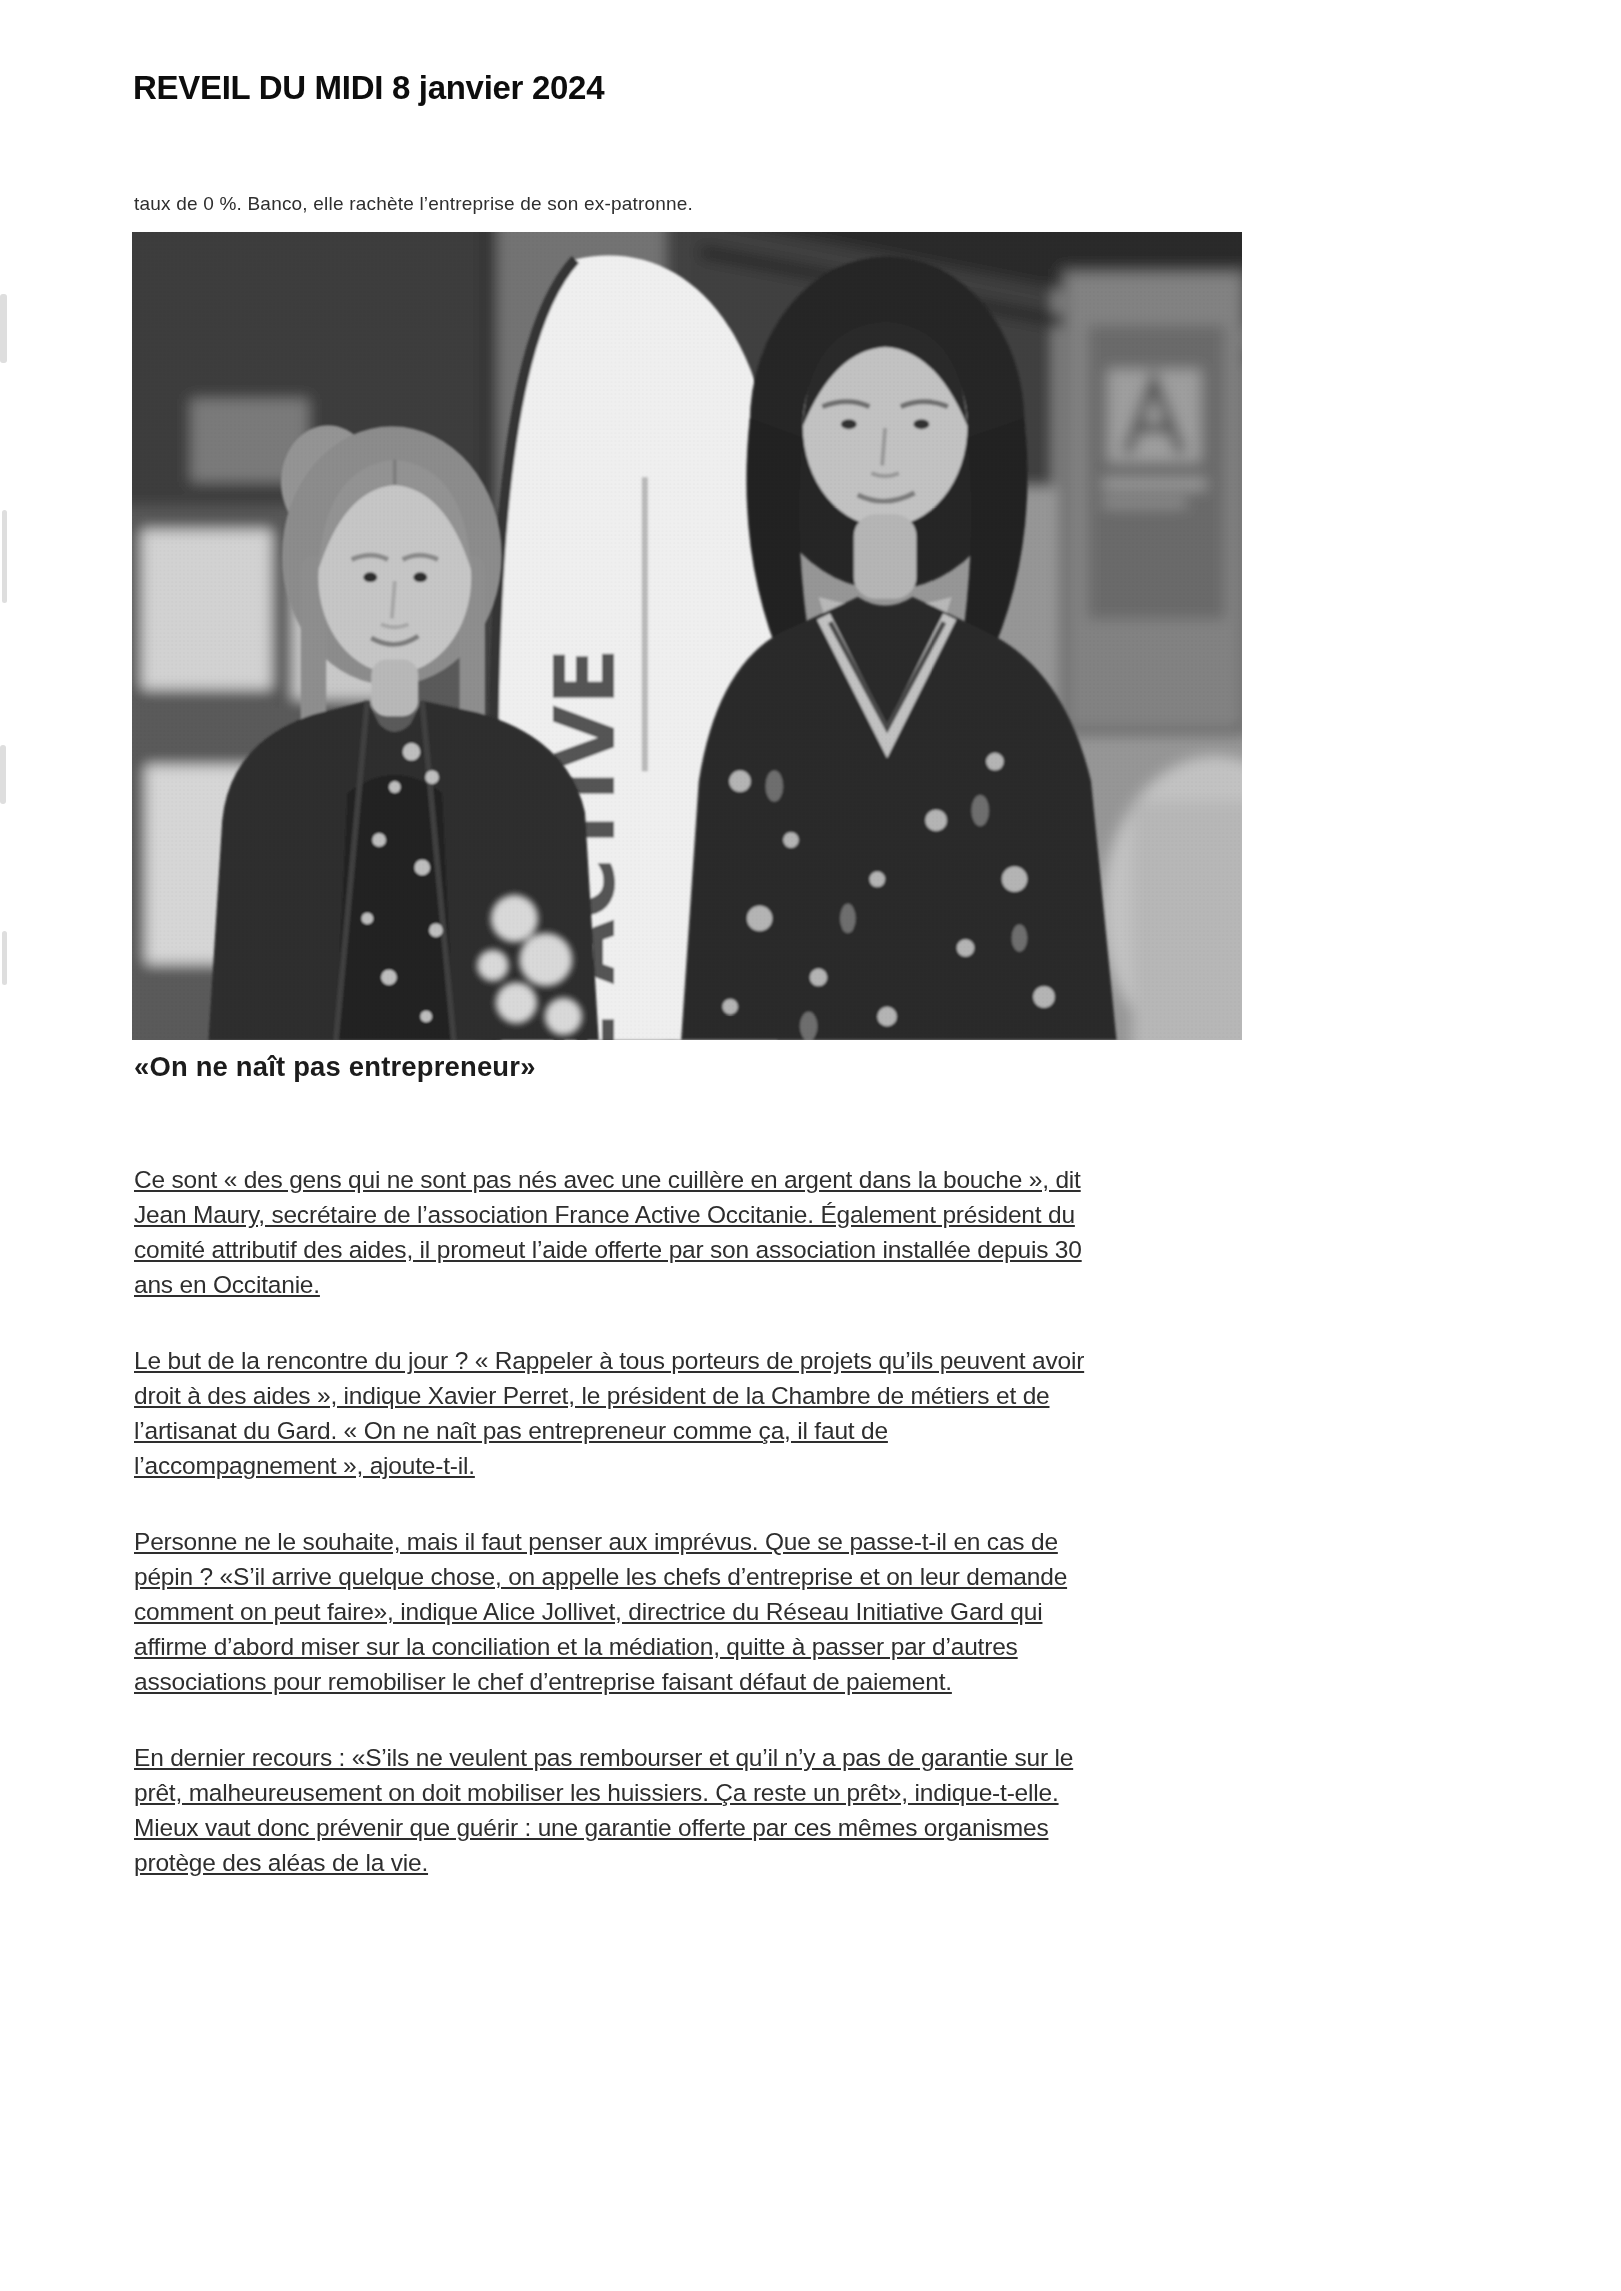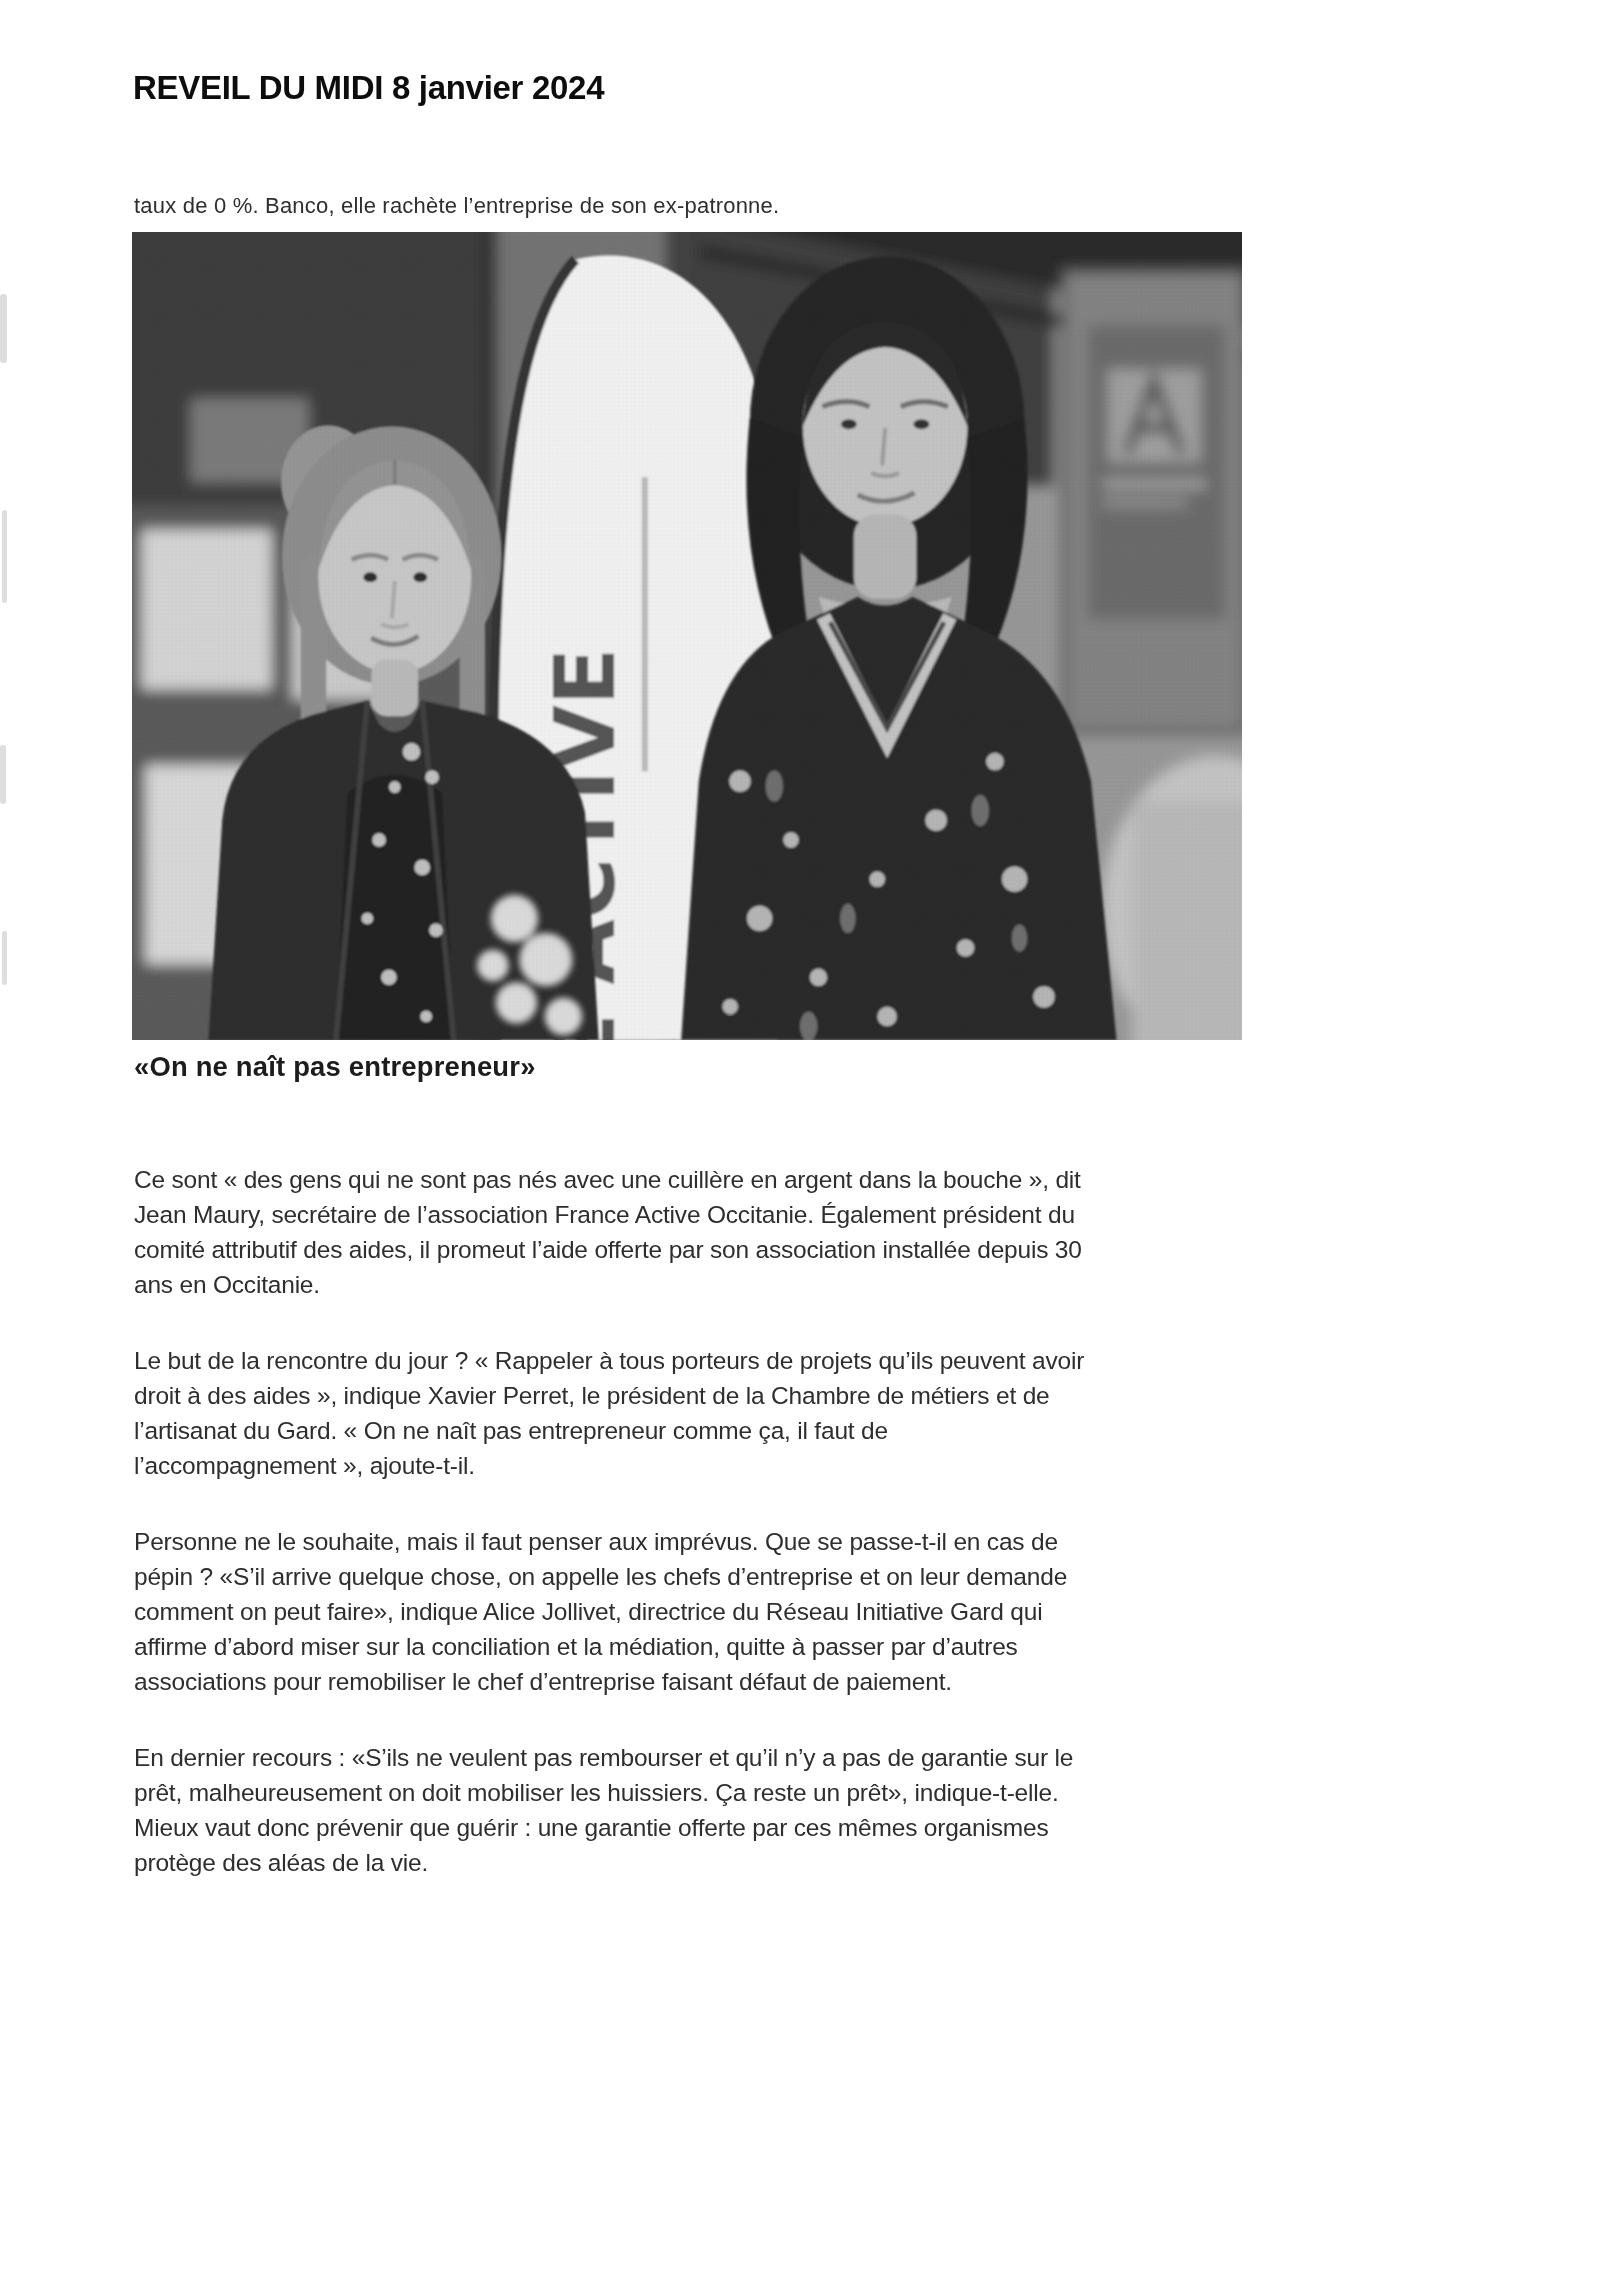--- a/index.html
+++ b/index.html
@@ -7,34 +7,34 @@
     width:1621px;height:2292px;position:relative;background:#ffffff;
     font-family:"Liberation Sans", sans-serif;color:#2a2a2a;overflow:hidden;
   }
   .masthead{
     position:absolute;left:133px;top:69px;
     font-size:33px;font-weight:700;color:#0d0d0d;letter-spacing:-0.3px;
     white-space:pre;
   }
   .lead{
     position:absolute;left:134px;top:193px;
-    font-size:22px;color:#2e2e2e;letter-spacing:0.2px;white-space:pre;
+    font-size:19px;color:#2e2e2e;letter-spacing:0.2px;white-space:pre;
   }
   .photo-frame{
     position:absolute;left:132px;top:232px;width:1110px;height:808px;
     overflow:hidden;background:#8f8f8f;
   }
   .photo-frame svg{display:block;width:100%;height:100%;}
   .subheading{
     position:absolute;left:134px;top:1051px;
     font-size:27.4px;font-weight:700;color:#1c1c1c;letter-spacing:0.2px;white-space:pre;
   }
   .body-text{
     position:absolute;left:134px;top:1162px;width:1372px;
-    font-size:24.5px;line-height:35px;color:#2e2e2e;letter-spacing:-0.2px;
+    font-size:24.5px;line-height:35px;color:#2e2e2e;letter-spacing:-0.2px;text-decoration:underline;
   }
   .body-text p{margin:0 0 41px 0;white-space:pre;}
   .scan-mark{position:absolute;background:#dedede;border-radius:2.9px;}
   #sm1{left:0;top:294px;width:6.9px;height:69px;}
   #sm2{left:2px;top:510px;width:4.9px;height:93px;}
   #sm3{left:0;top:745px;width:5.9px;height:59px;}
   #sm4{left:2px;top:931px;width:4.9px;height:54px;}
 </style>
 </head>
 <body>

